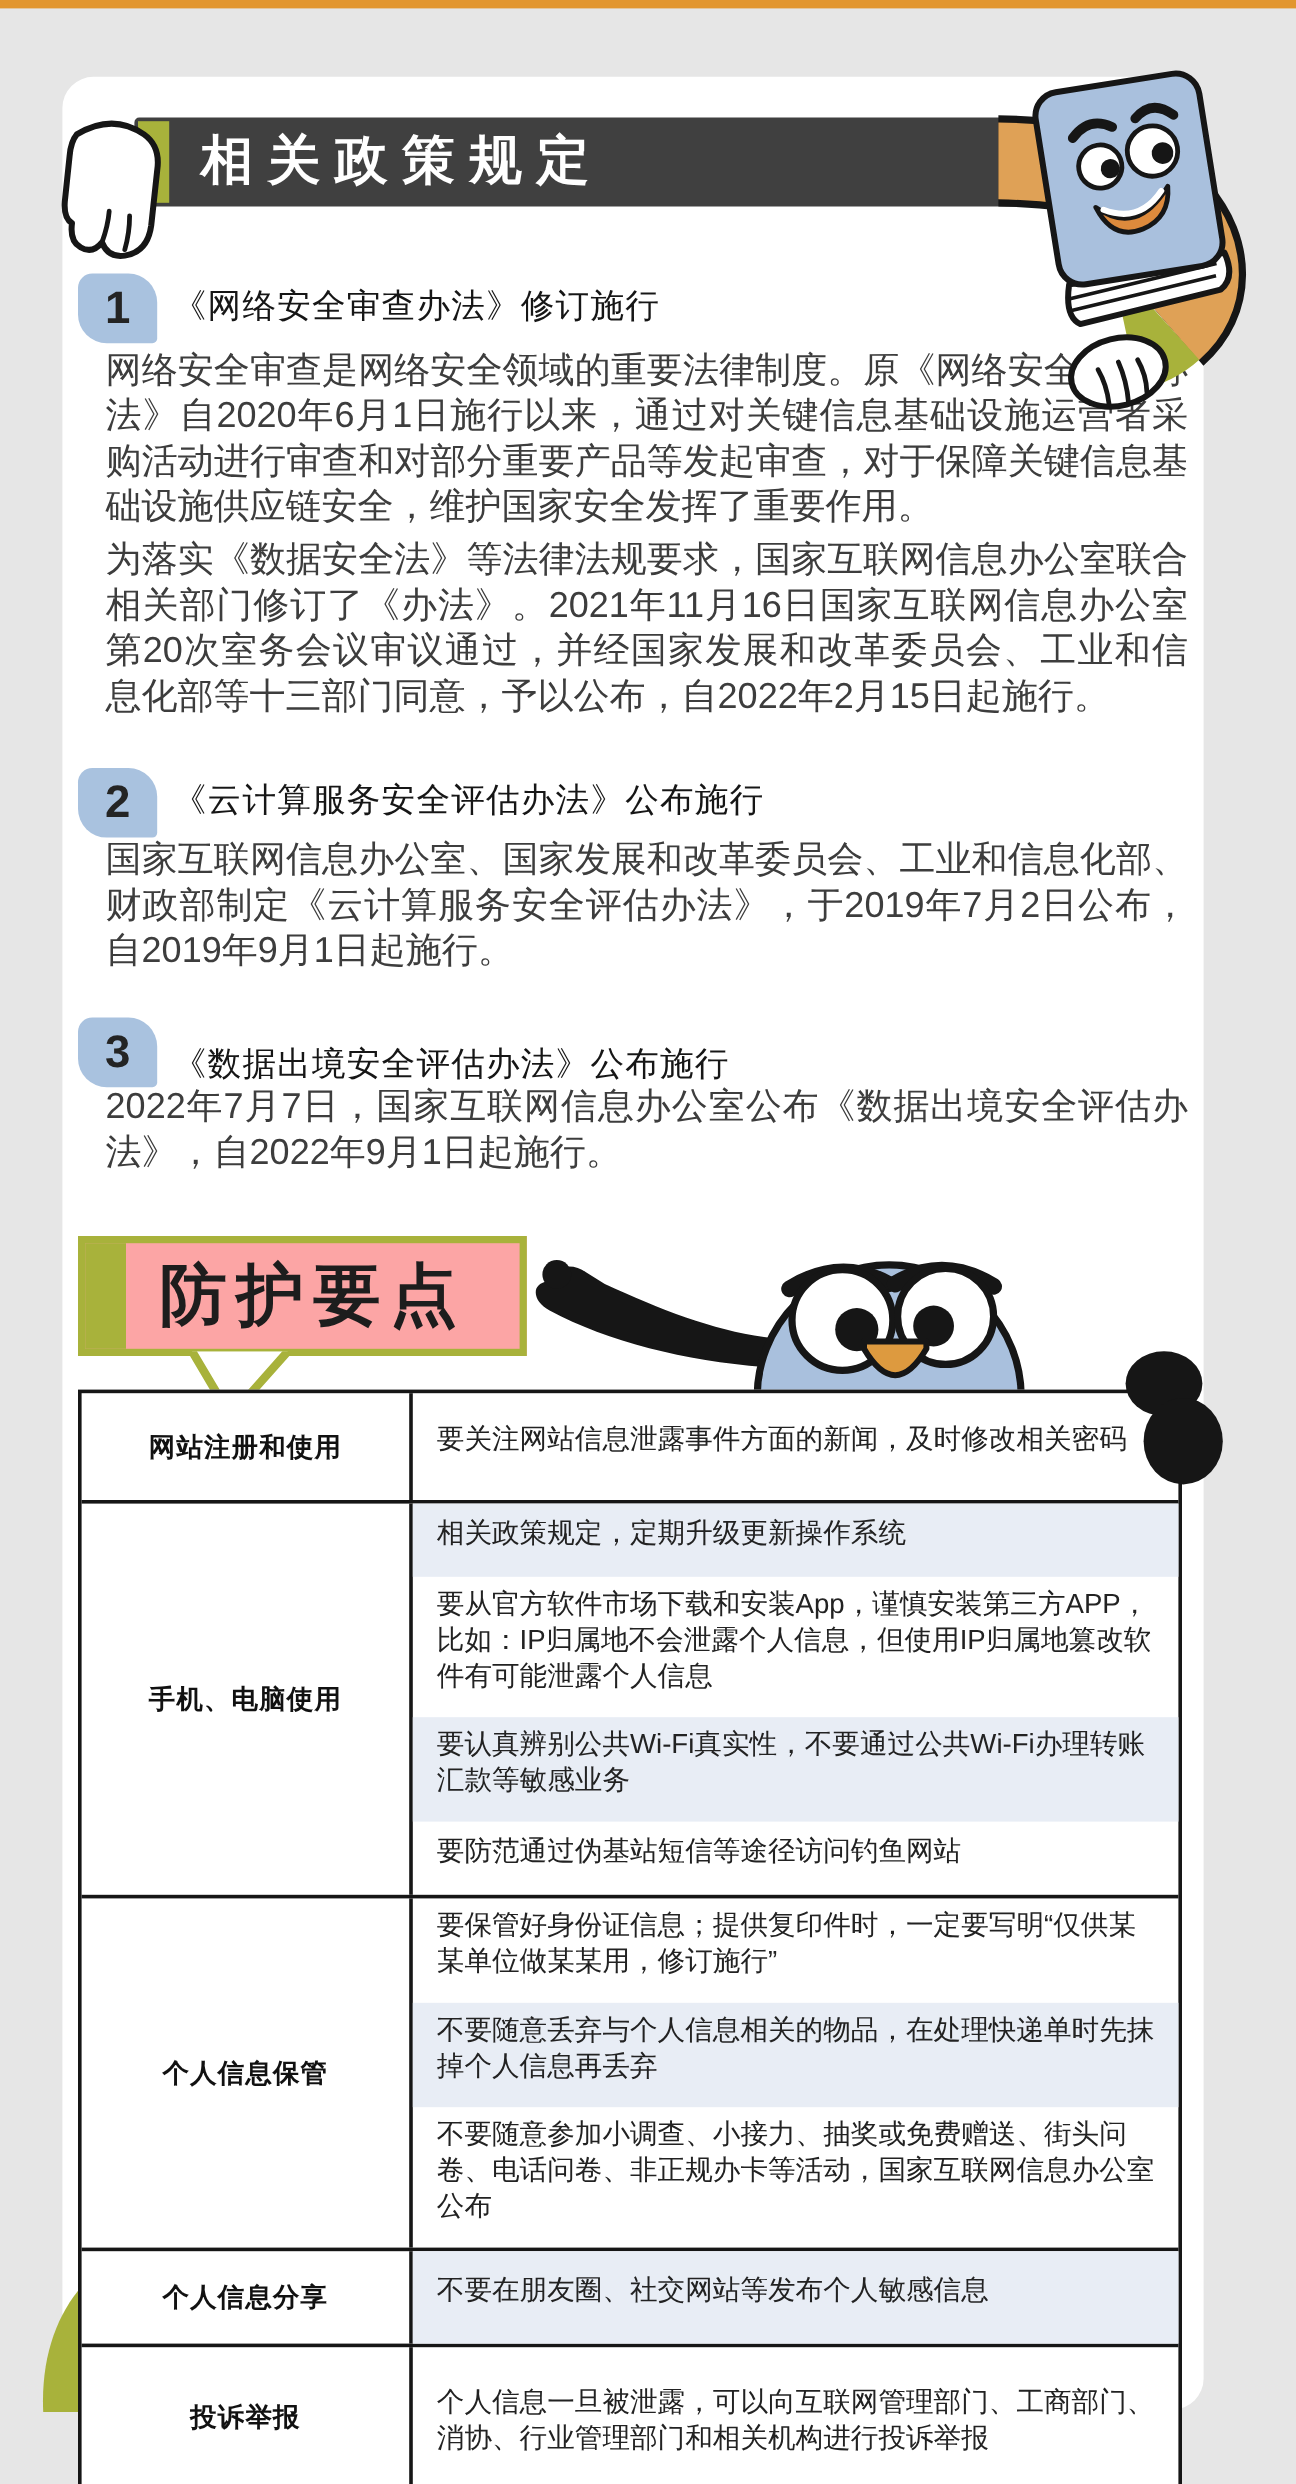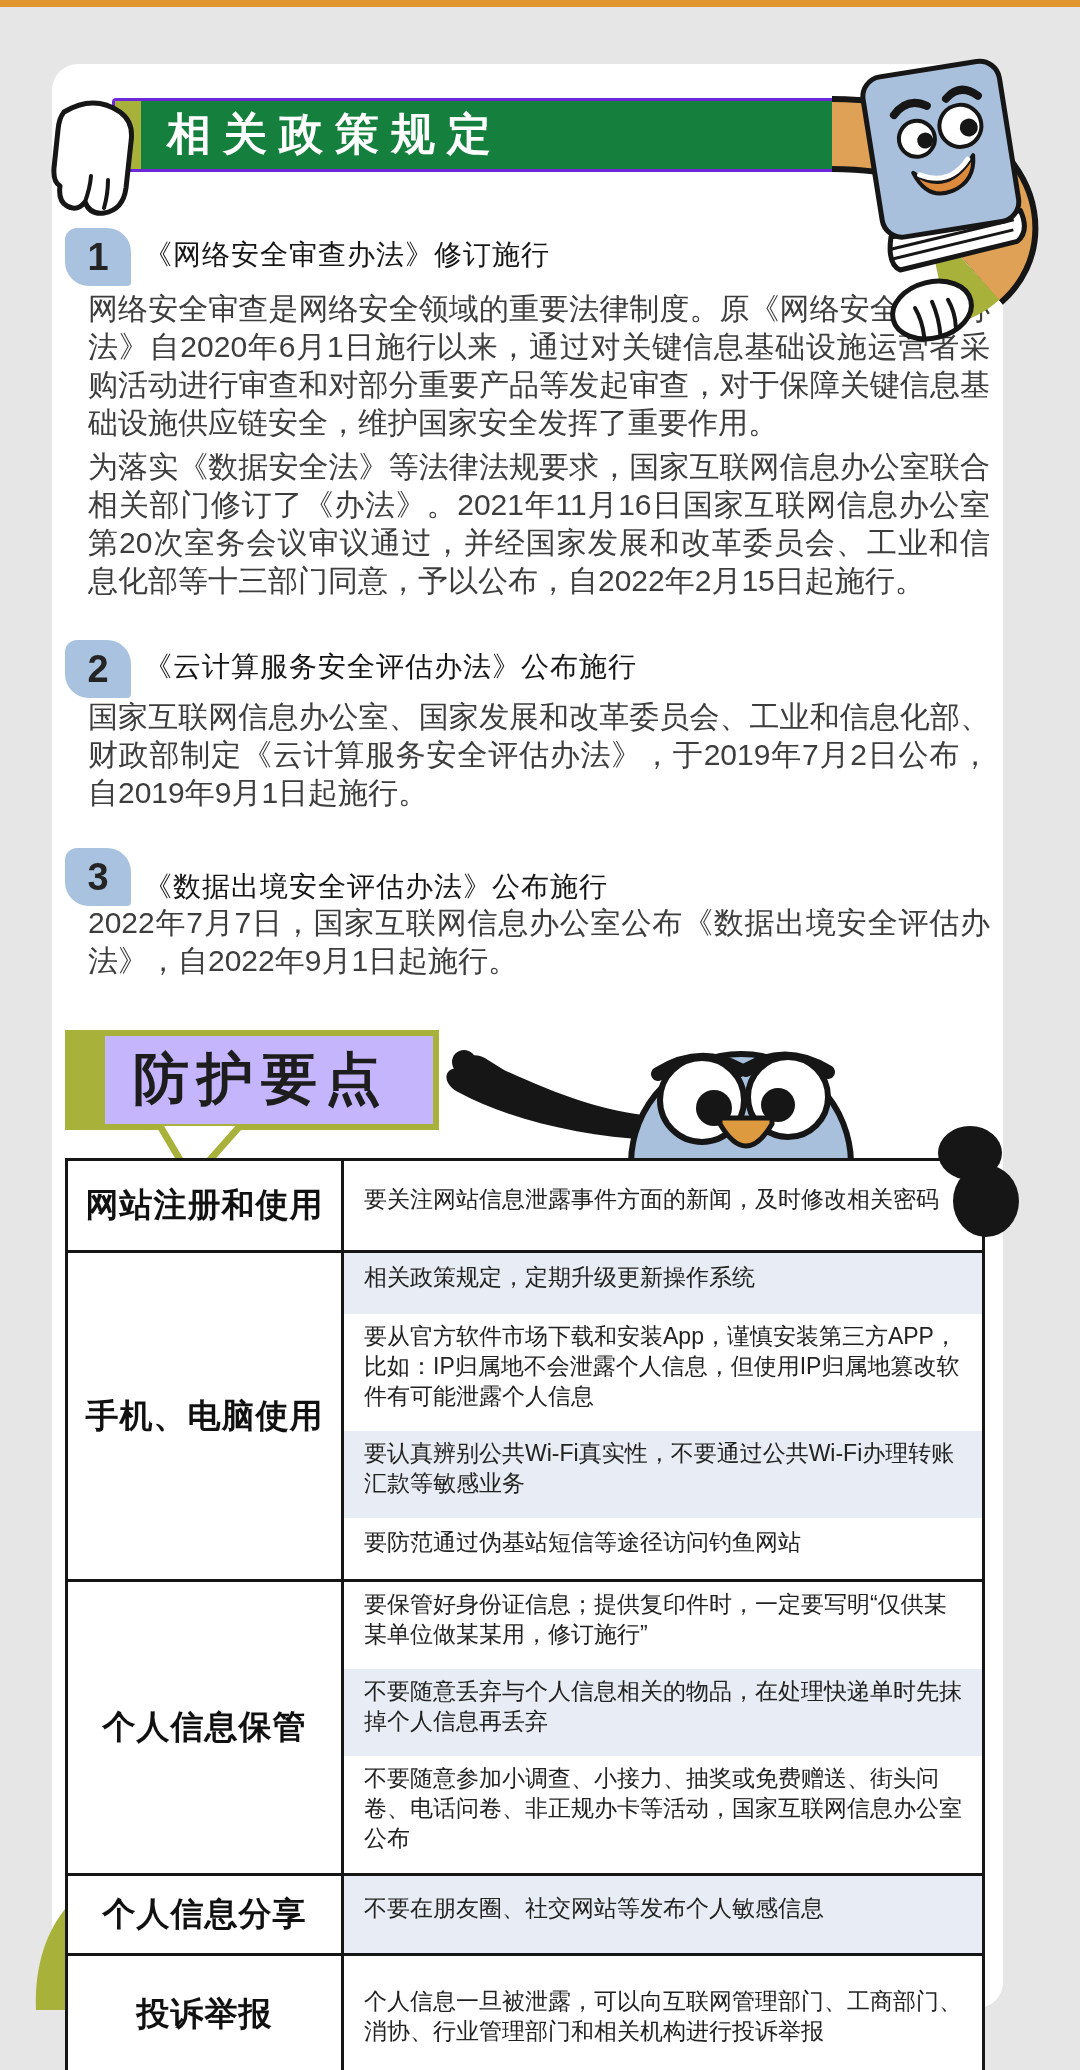--- a/index.html
+++ b/index.html
@@ -10,21 +10,21 @@
     position:relative;overflow:hidden;
   }
   .topbar{position:absolute;left:0;top:0;width:1080px;height:7px;background:#e2962f;}
   .card{
     position:absolute;left:52px;top:64px;width:951px;height:1944px;
     background:#ffffff;border-radius:26px;
   }
   
   .banner{
     position:absolute;left:60px;top:34px;width:838px;height:74px;
-    background:#15803d;border:3px solid #6d28d9;border-radius:4px;
+    background:#404040;border:3px solid #404040;border-radius:4px;
     z-index:2;box-sizing:border-box;
   }
   .banner .greencap{position:absolute;left:0;top:0;bottom:0;width:26px;background:#a8b23b;}
   .banner .bannertext{
     position:absolute;left:52px;top:0;height:68px;line-height:66px;
     color:#ffffff;font-size:44px;font-weight:bold;letter-spacing:12px;white-space:nowrap;
   }
   .hand-left{position:absolute;left:-6px;top:32px;z-index:4;}
   .book-art{position:absolute;left:780px;top:-12px;z-index:3;}
   
@@ -37,41 +37,41 @@
     position:absolute;left:92px;color:#161616;font-size:28px;font-weight:normal;
     white-space:nowrap;letter-spacing:1px;
   }
   .para{
     position:absolute;left:36px;width:902px;color:#3d3d3d;font-size:30px;
     line-height:38px;text-align:justify;letter-spacing:0px;
   }
   
   .points-box{
     position:absolute;left:13px;top:966px;height:100px;
-    background:#c4b5fd;border:6px solid #a8b23b;box-sizing:border-box;
+    background:#fca5a5;border:6px solid #a8b23b;box-sizing:border-box;
     display:flex;align-items:center;z-index:2;
   }
   .points-greenbar{width:34px;align-self:stretch;background:#a8b23b;}
   .points-title{
     padding:0 44px 0 28px;font-size:56px;font-weight:bold;color:#1d1d1d;letter-spacing:8px;white-space:nowrap;
   }
   .points-tail{position:absolute;left:100px;top:1062px;z-index:3;}
   .owl-art{position:absolute;left:368px;top:976px;z-index:1;}
   .owl-fist{position:absolute;left:878px;top:1061px;z-index:5;}
   
   .ptable{
     position:absolute;left:13px;top:1094px;width:920px;
     border:3px solid #161616;box-sizing:border-box;background:#fff;z-index:4;
   }
   .t-row{display:flex;border-top:3px solid #161616;}
   .t-row:first-child{border-top:none;}
   .t-label{
     width:276px;flex:0 0 276px;border-right:3px solid #161616;
     display:flex;align-items:center;justify-content:center;
-    font-size:33px;font-weight:bold;color:#111;letter-spacing:1px;
+    font-size:22px;font-weight:bold;color:#111;letter-spacing:1px;
     padding:6px 8px;box-sizing:border-box;text-align:center;
   }
   .t-items{flex:1;display:flex;flex-direction:column;justify-content:center;}
   .t-item{
     font-size:23px;line-height:30px;color:#222;
     padding:7px 14px 20px 20px;display:flex;align-items:center;min-height:34px;
     text-align:left;
   }
   .t-item.shade{background:#e8edf5;}
   

